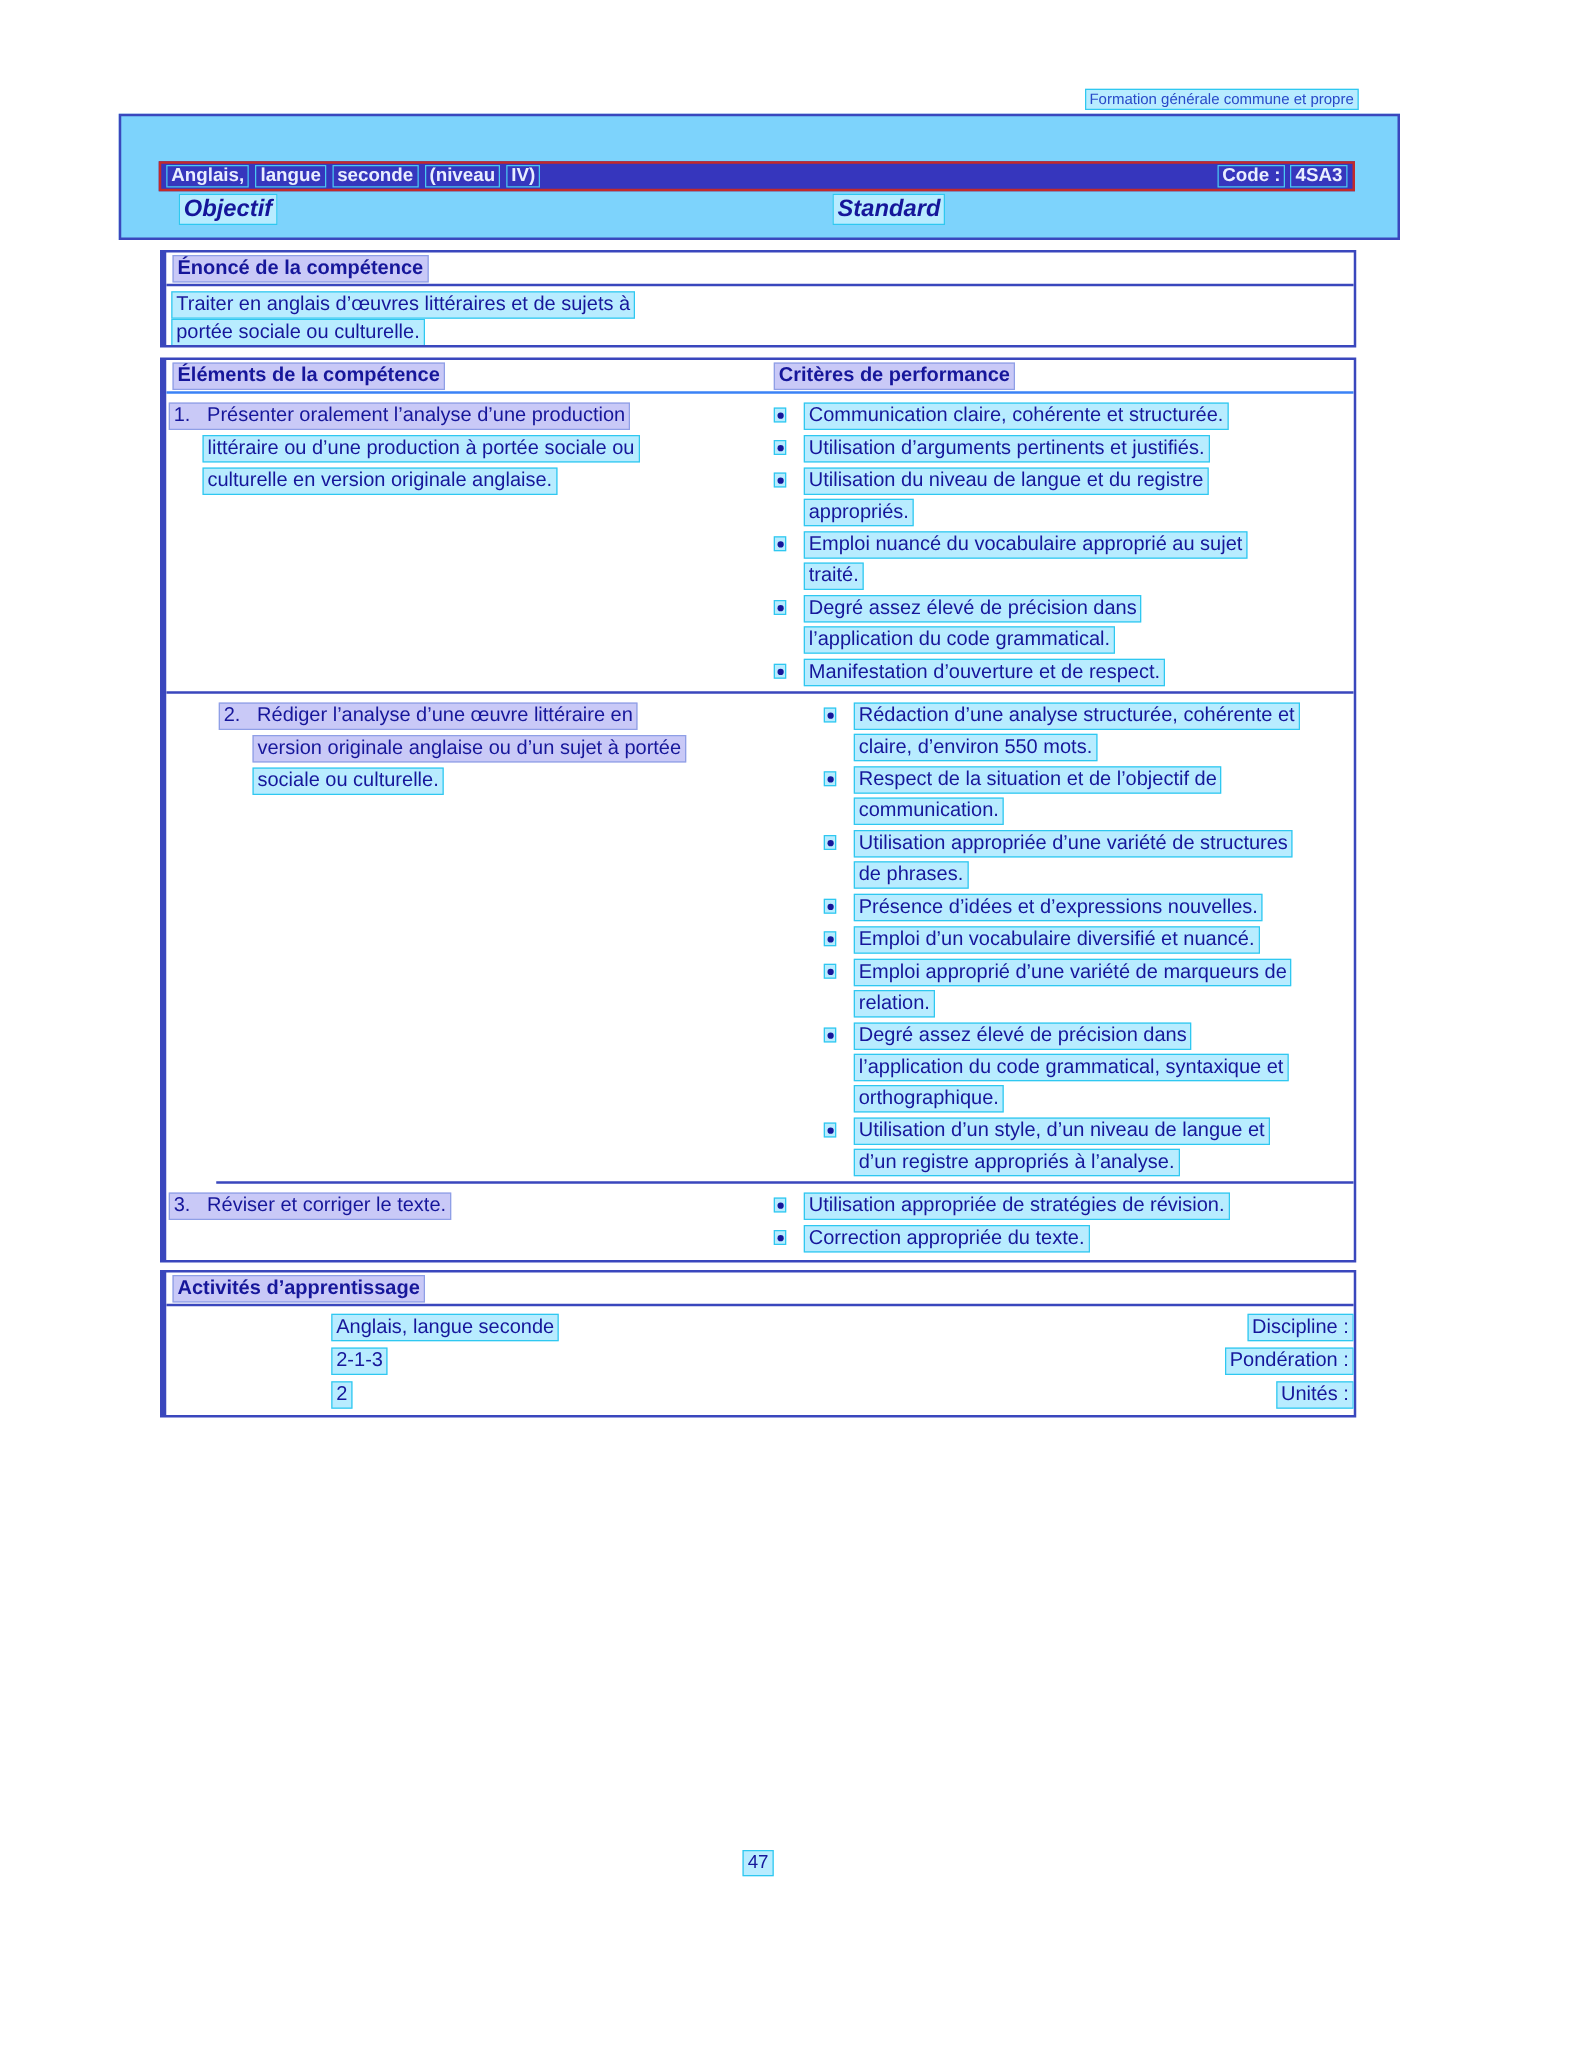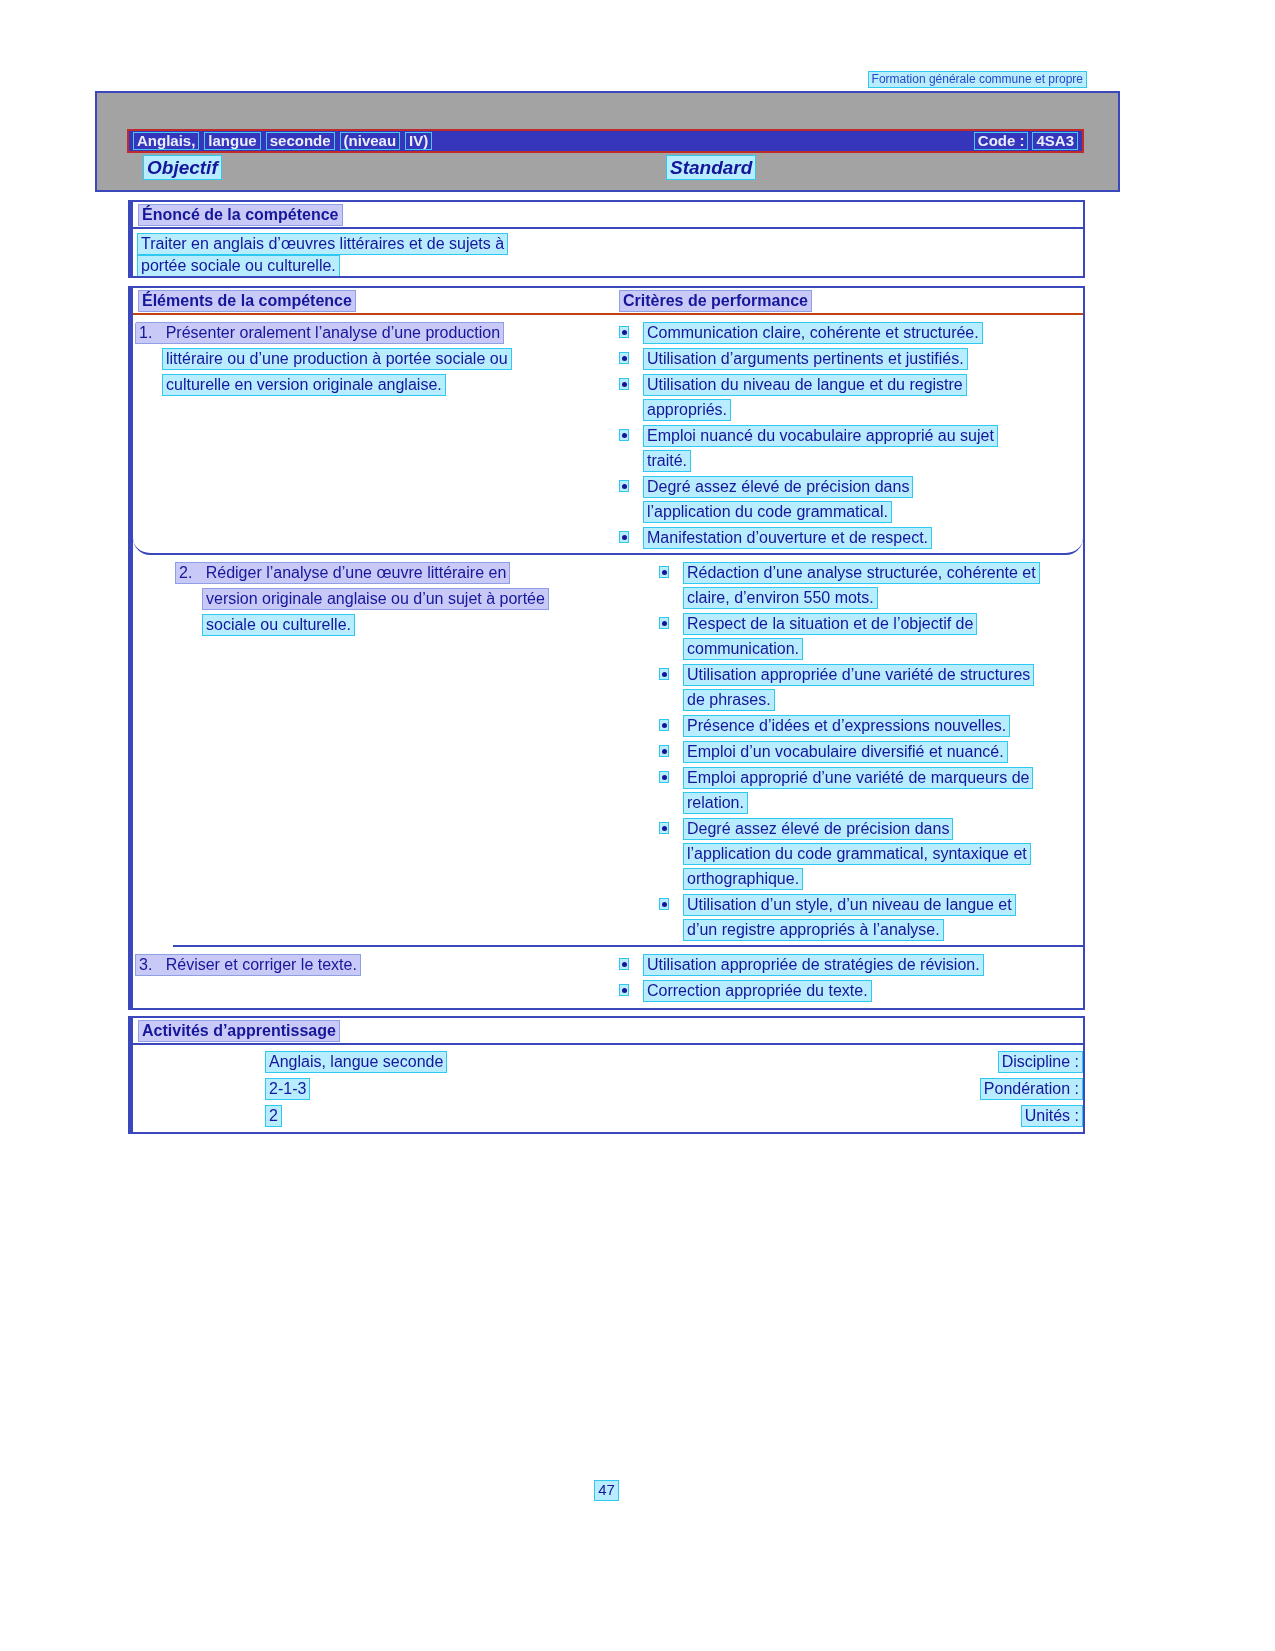--- a/index.html
+++ b/index.html
@@ -13,45 +13,45 @@
     overflow: hidden;
   }
   .page { position: absolute; inset: 0; }
 
   
   .hl  { background:#b8ecff; border:1px solid #2fc8f0; padding:1px 3px; display:inline-block; line-height:1.12; }
   .hlp { background:#c9c9f7; border:1px solid #8f9fe6; padding:1px 3px; display:inline-block; line-height:1.12; }
 
   .top-header { position:absolute; top:71px; left:0; width:1087px; text-align:right; font-size:12px; color:#2848c8; z-index:5; }
 
-  .header-box { position:absolute; left:95px; top:91px; width:1025px; height:101px; background:#a3a3a3; border:2px solid #3a47bd; }
+  .header-box { position:absolute; left:95px; top:91px; width:1025px; height:101px; background:#7dd3fc; border:2px solid #3a47bd; }
   .title-bar { position:absolute; left:30px; top:36px; right:34px; height:24px; background:#3636bd; border:2px solid #c22a2a;
                display:flex; align-items:center; justify-content:space-between; padding:0 4px; }
   .bar-left { display:flex; gap:5px; }
   .bar-right { display:flex; gap:4px; }
   .bar-word { border:1px solid #49c8f0; color:#e8eeff; font-size:15px; font-weight:bold; padding:0 3px; line-height:16px; display:inline-block; white-space:nowrap; }
   .subtitle { position:absolute; left:46px; top:62px; right:0; height:32px; }
   .sub-label { font-size:19px; font-weight:bold; font-style:italic; color:#16169a; }
   .sub-label.standard { position:absolute; left:523px; top:0; }
 
   .tbl { position:absolute; left:128px; width:957px; border:2px solid #3a47bd; border-left-width:5px; background:#fff; overflow:hidden; }
   #tbl-enonce { top:200px; height:78px; }
   #tbl-comp   { top:286px; height:724px; }
   #tbl-act    { top:1016px; height:118px; }
 
   .tbl-title { height:27px; border-bottom:2px solid #3a47bd; padding:2px 0 0 5px; font-weight:bold; font-size:16px; }
   .tbl-body { padding:4px 0 0 4px; font-size:16px; }
   .tbl-body .line { line-height:22px; }
 
-  .comp-head { position:relative; height:27px; border-bottom:2px solid #c2410c; font-weight:bold; font-size:16px; }
+  .comp-head { position:relative; height:27px; border-bottom:2px solid #3b82f6; font-weight:bold; font-size:16px; }
   .comp-head .col1 { position:absolute; left:5px; top:2px; }
   .comp-head .col2 { position:absolute; left:486px; top:2px; }
 
   .comp-row { display:flex; border-bottom:2px solid #3a47bd; padding:5px 0 0 0; overflow:hidden; }
-  .comp-row.row1 { height:240px;border-radius:17px; }
+  .comp-row.row1 { height:240px; }
   .comp-row.row2 { height:392px;margin-left:40px; }
   .comp-row.row3 { height:61px; border-bottom:none; }
   .comp-left { width:478px; flex:0 0 478px; padding-left:2px; font-size:16px; }
   .comp-left .item-line { line-height:26px; }
   .comp-left .item-line.cont { margin-left:27px; }
   .comp-right { flex:1; padding-left:8px; font-size:16px; }
 
   .bullet { display:flex; margin-bottom:1px; }
   .bullet-marker { width:24px; flex:0 0 24px; padding-top:6px; }
   .dot-box { display:block; width:10px; height:12px; background:#b8ecff; border:1px solid #2fc8f0; position:relative; }

